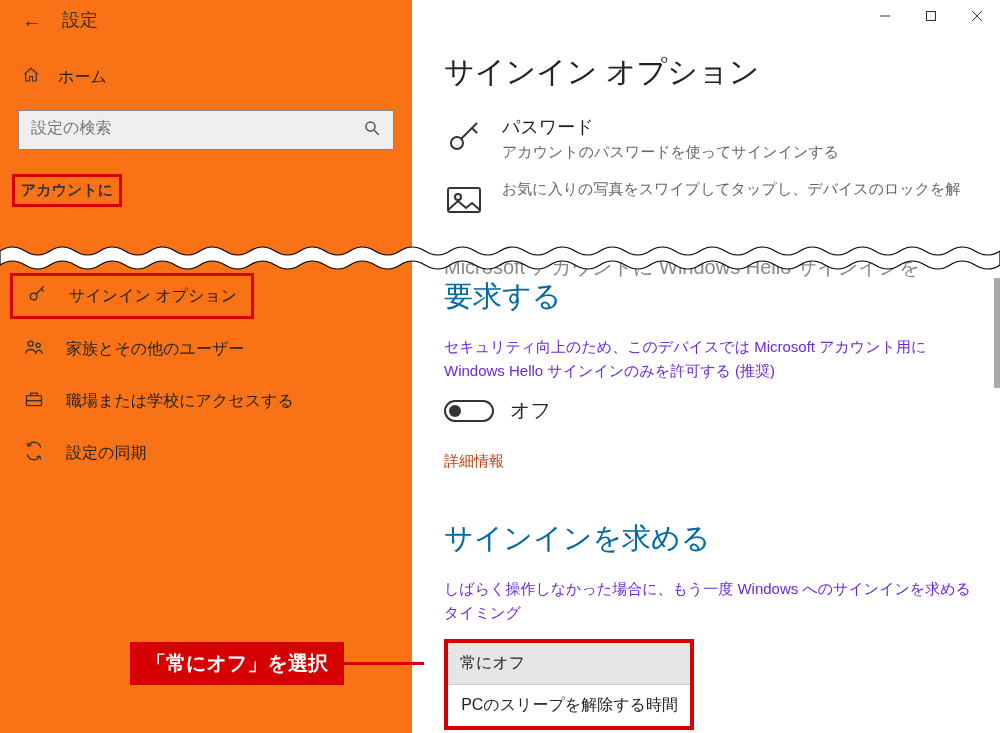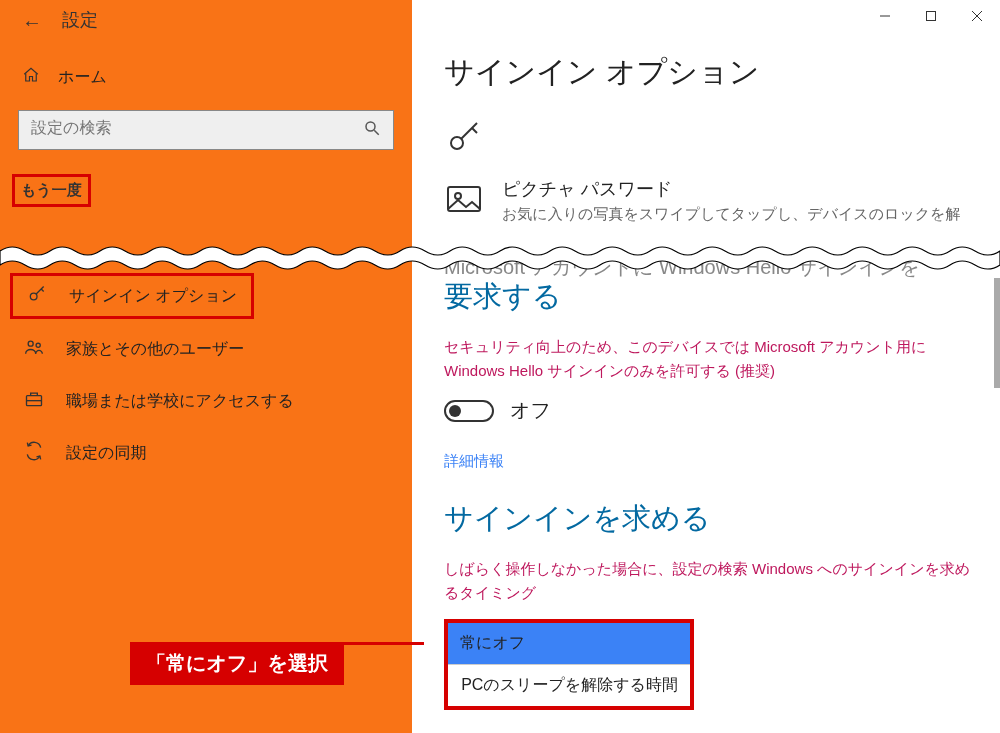--- a/index.html
+++ b/index.html
@@ -166,21 +166,21 @@
       white-space: nowrap;
       overflow: hidden;
     }
     .section-title {
       font-size: 29px;
       color: #0369a1;
       margin-bottom: 18px;
     }
     .body-text {
       font-size: 15px;
-      color: #be185d;
+      color: #6d28d9;
       line-height: 1.6;
       margin-bottom: 14px;
     }
     .toggle-row {
       display: flex;
       align-items: center;
       gap: 16px;
       margin-bottom: 28px;
     }
     .toggle {
@@ -195,46 +195,47 @@
       content: "";
       position: absolute;
       left: 3px; top: 3px;
       width: 12px; height: 12px;
       background: #333;
       border-radius: 50%;
     }
     .toggle-label { font-size: 20px; color: #222; }
     .link-text {
       font-size: 15px;
-      color: #3b82f6;
-      cursor: pointer;
-      margin-bottom: 24px;
+      color: #c2410c;
+      cursor: pointer;
+      margin-bottom: 44px;
       display: inline-block;
     }
     .dropdown-container {
       border: 4px solid #d60000;
       width: 250px;
       margin-top: 2px;
     }
     .dropdown-option {
       padding: 10px 12px;
       font-size: 16px;
       color: #222;
       border-bottom: 1px solid #ccc;
       cursor: pointer;
     }
     .dropdown-option:last-child { border-bottom: none; text-align: right; }
-    .dropdown-option.selected { background: #3b82f6; }
+    .dropdown-option.selected { background: #e5e5e5; }
     
     .callout {
       position: absolute;
       left: 130px;
       bottom: 48px;
       z-index: 60;
       display: flex;
+      align-items: center;
     }
     .callout-box {
       background: #d60000;
       color: #fff;
       font-size: 20px;
       font-weight: 600;
       padding: 8px 16px;
       white-space: nowrap;
     }
     .callout-line {
@@ -297,21 +298,21 @@
       <input type="text" placeholder="設定の検索" style="">
       <span>
         <svg viewBox="0 0 24 24" fill="none" stroke="#555" stroke-width="2">
             <circle cx="10" cy="10" r="6"></circle>
             <line x1="15" y1="15" x2="21" y2="21"></line>
           </svg>
       </span>
     </div>
 
     <div>
-      <span class="category-label">もう一度</span>
+      <span class="category-label">アカウントに</span>
     </div>
 
     <div class="sidebar-spacer"></div>
     <div class="sidebar-spacer"></div>
     <div class="sidebar-spacer"></div>
 
     <div class="highlighted-item-wrap">
       <div class="sidebar-item">
         <span>
           <svg viewBox="0 0 24 24" fill="none" stroke="#333" stroke-width="1.6">
@@ -364,48 +365,51 @@
     <h1 class="page-title">サインイン オプション</h1>
 
     <div class="option-row">
       <span>
         <svg viewBox="0 0 40 40" fill="none" stroke="#333" stroke-width="2">
             <circle cx="13" cy="26" r="6"></circle>
             <path d="M17 22 33 6"></path>
             <path d="M28 11l5 5"></path>
           </svg>
       </span>
+      <div class="option-text">
+        <div class="opt-title">パスワード</div>
+        <div class="opt-desc">アカウントのパスワードを使ってサインインする</div>
+      </div>
     </div>
 
     <div class="option-row">
       <span>
         <svg viewBox="0 0 40 40" fill="none" stroke="#333" stroke-width="2">
             <rect x="4" y="8" width="32" height="24" rx="2"></rect>
             <circle cx="14" cy="17" r="3"></circle>
             <path d="M4 30l10-9 8 7 6-5 8 7"></path>
           </svg>
       </span>
       <div class="option-text">
-        <div class="opt-title">ピクチャ パスワード</div>
         <div class="opt-desc">お気に入りの写真をスワイプしてタップし、デバイスのロックを解</div>
       </div>
     </div>
 
     <div class="below-cut">
       <div class="partial-text">Microsoft アカウントに Windows Hello サインインを</div>
       <div class="section-title">要求する</div>
       <div class="body-text">セキュリティ向上のため、このデバイスでは Microsoft アカウント用に Windows Hello サインインのみを許可する (推奨)</div>
       <div class="toggle-row">
         <div class="toggle"></div>
         <span class="toggle-label">オフ</span>
       </div>
       <span class="link-text">詳細情報</span>
 
       <div class="section-title" style="margin-top:4px;">サインインを求める</div>
-      <div class="body-text">しばらく操作しなかった場合に、設定の検索 Windows へのサインインを求めるタイミング</div>
+      <div class="body-text">しばらく操作しなかった場合に、もう一度 Windows へのサインインを求めるタイミング</div>
 
       <div class="dropdown-container">
         <div class="dropdown-option selected">常にオフ</div>
         <div class="dropdown-option">PCのスリープを解除する時間</div>
       </div>
     </div>
   </div>
 
   <div class="wavy-cut">
     <svg viewBox="0 0 1000 30" preserveAspectRatio="none">

